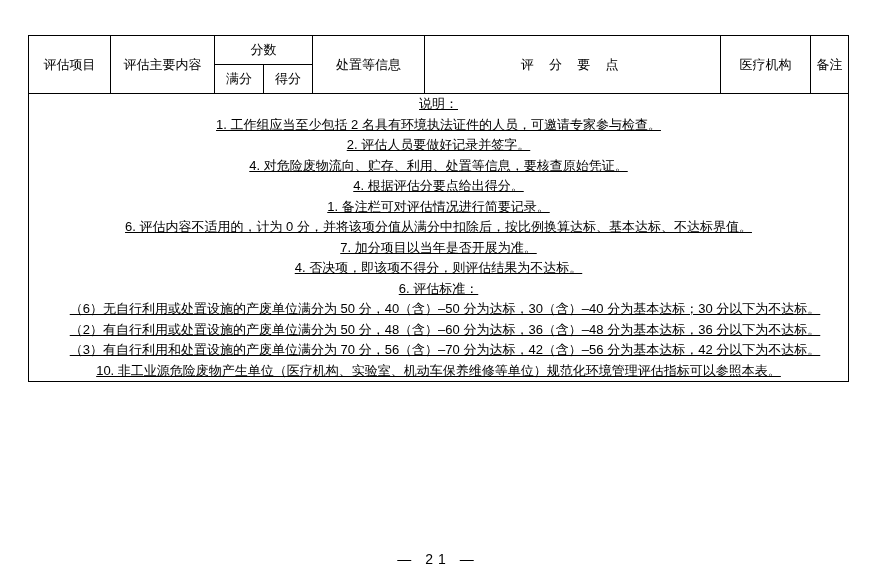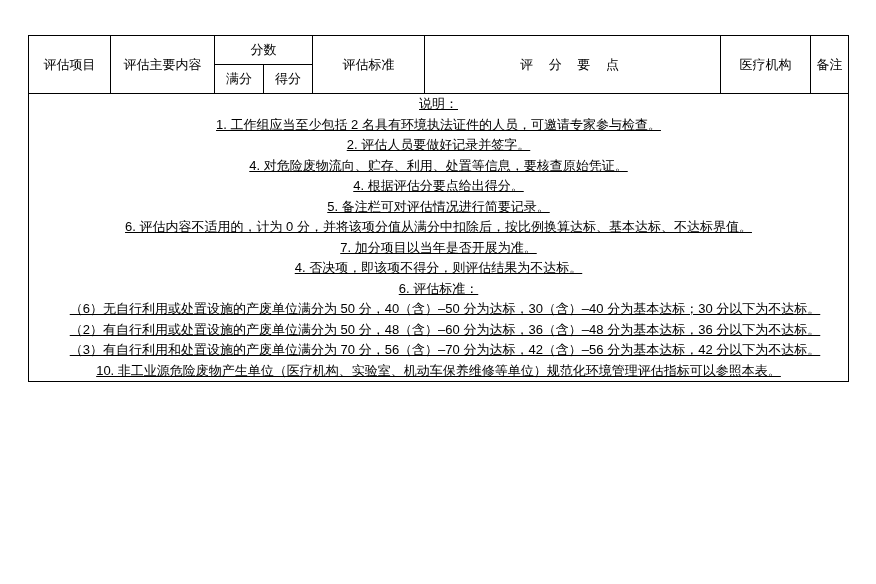--- a/index.html
+++ b/index.html
@@ -42,20 +42,21 @@
     height: 28px;
     line-height: 28px;
     white-space: nowrap;
   }
   .hdr-tall {
     height: 56px;
   }
   .hdr-spaced {
     letter-spacing: 6px;
     padding-left: 6px;
+    font-family: Liberation Serif, serif;
   }
   .notes-cell {
     text-align: left;
     vertical-align: top;
     padding: 7px 8px 10px 8px;
     line-height: 20.5px;
     font-size: 12.5px;
     text-decoration: underline;
   }
   .notes-cell .line {
@@ -93,45 +94,48 @@
         <col style="width:112px">
         <col style="width:296px">
         <col style="width:90px">
         <col style="width:38px">
       </colgroup>
       <tbody>
         <tr>
           <td class="hdr-cell hdr-tall" rowspan="2">评估项目</td>
           <td class="hdr-cell hdr-tall" rowspan="2">评估主要内容</td>
           <td class="hdr-cell" colspan="2">分数</td>
-          <td class="hdr-cell hdr-tall" rowspan="2">评估标准</td>
+          <td class="hdr-cell hdr-tall" rowspan="2">处置等信息</td>
           <td class="hdr-cell hdr-tall hdr-spaced" rowspan="2">评 分 要 点</td>
           <td class="hdr-cell hdr-tall" rowspan="2">医疗机构</td>
           <td class="hdr-cell hdr-tall" rowspan="2">备注</td>
         </tr>
         <tr>
           <td class="hdr-cell">满分</td>
           <td class="hdr-cell">得分</td>
         </tr>
         <tr>
           <td class="notes-cell" colspan="8">
             <div class="line">说明：</div>
             <div class="line">1. 工作组应当至少包括 2 名具有环境执法证件的人员，可邀请专家参与检查。</div>
             <div class="line">2. 评估人员要做好记录并签字。</div>
             <div class="line">4. 对危险废物流向、贮存、利用、处置等信息，要核查原始凭证。</div>
             <div class="line">4. 根据评估分要点给出得分。</div>
-            <div class="line">5. 备注栏可对评估情况进行简要记录。</div>
+            <div class="line">1. 备注栏可对评估情况进行简要记录。</div>
             <div class="line">6. 评估内容不适用的，计为 0 分，并将该项分值从满分中扣除后，按比例换算达标、基本达标、不达标界值。</div>
             <div class="line">7. 加分项目以当年是否开展为准。</div>
             <div class="line">4. 否决项，即该项不得分，则评估结果为不达标。</div>
             <div class="line">6. 评估标准：</div>
             <div class="line indent">（6）无自行利用或处置设施的产废单位满分为 50 分，40（含）–50 分为达标，30（含）–40 分为基本达标；30 分以下为不达标。</div>
             <div class="line indent">（2）有自行利用或处置设施的产废单位满分为 50 分，48（含）–60 分为达标，36（含）–48 分为基本达标，36 分以下为不达标。</div>
             <div class="line indent">（3）有自行利用和处置设施的产废单位满分为 70 分，56（含）–70 分为达标，42（含）–56 分为基本达标，42 分以下为不达标。</div>
             <div class="line">10. 非工业源危险废物产生单位（医疗机构、实验室、机动车保养维修等单位）规范化环境管理评估指标可以参照本表。</div>
           </td>
         </tr>
       </tbody>
     </table>
   </div>
 
+  <div class="page-number">
+    <span class="pn-inner">—  21  —</span>
+  </div>
 
 </div>
 
 </body></html>

